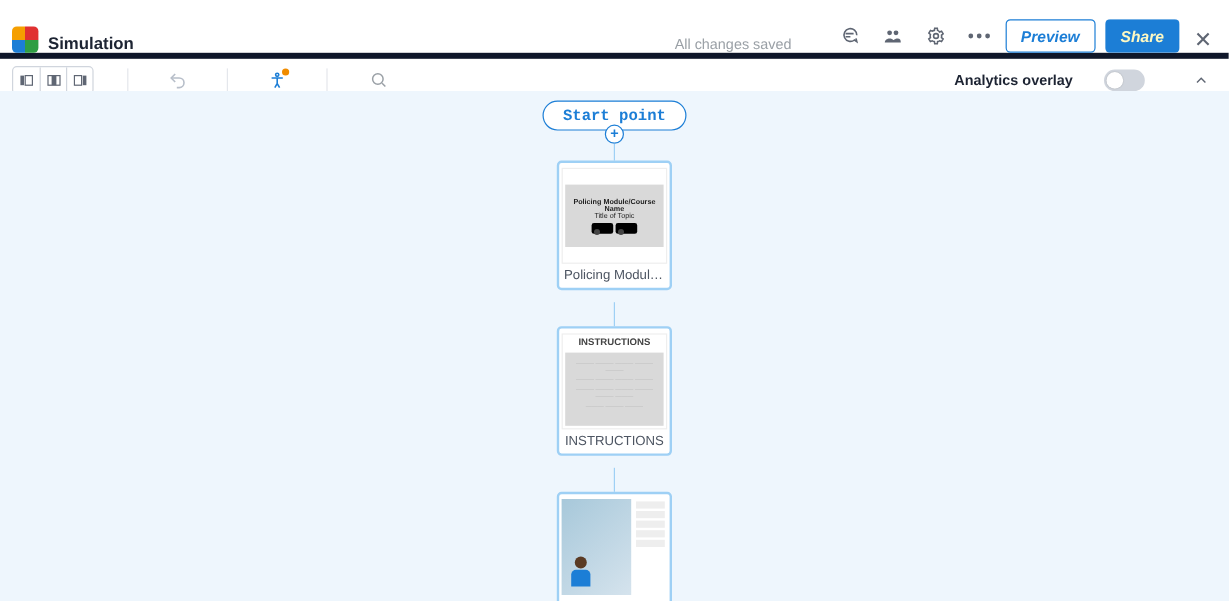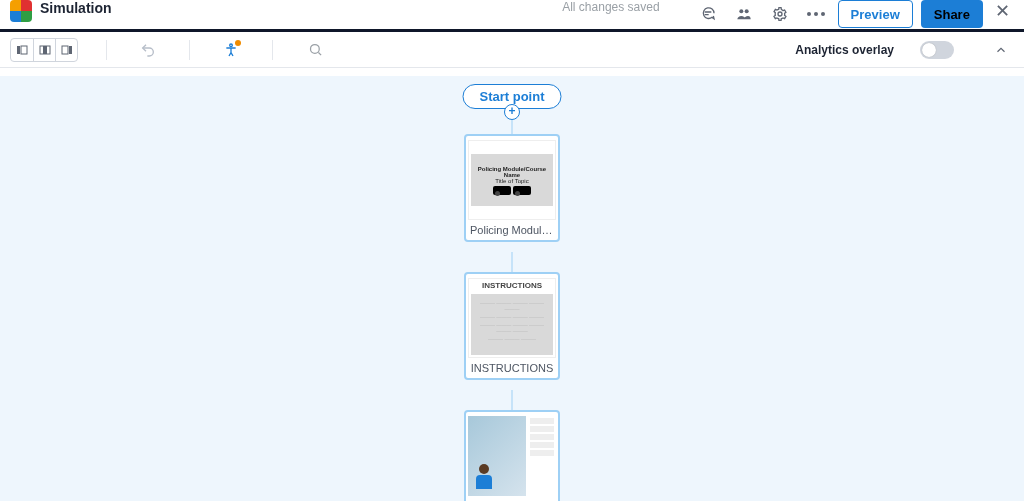--- a/index.html
+++ b/index.html
@@ -9,24 +9,24 @@
     color: #333;
     background: #fff;
     width: 1024px;
     height: 501px;
     overflow: hidden;
     position: relative;
   }
 
   
   .header {
-    height: 32px;
-    border-bottom: 3px solid #0f172a;
+    height: 49px;
+    border-bottom: 5px solid #0f172a;
     display: flex;
-    align-items: flex-start;
+    align-items: flex-end;
     padding: 0 10px 0 10px;
     gap: 8px;
   }
   .app-logo {
     width: 22px; height: 22px;
     background: conic-gradient(#e03131 0 25%, #2f9e44 0 50%, #1c7ed6 0 75%, #f59f00 0 100%);
     border-radius: 4px;
   }
   .doc-title {
     font-weight: 600;
@@ -53,29 +53,30 @@
   .btn {
     height: 28px;
     padding: 0 12px;
     border-radius: 4px;
     font-size: 13px;
     font-weight: 600;
     display: inline-flex;
     align-items: center;
     cursor: pointer;
     border: 1px solid transparent;
+    font-style: italic;
   }
   .btn.outline {
     border-color: #1c7ed6;
     color: #1c7ed6;
     background: #fff;
   }
   .btn.primary {
     background: #1c7ed6;
-    color: #000000;
+    color: #fef9c3;
   }
   .close-x {
     font-size: 18px;
     color: #5f6673;
     padding: 0 4px;
     cursor: pointer;
   }
 
   
   .toolbar {
@@ -139,21 +140,21 @@
     background:#eef6fd;
     overflow:auto;
   }
   .canvas-inner{
     position:relative;width:100%;min-height:640px;
   }
 
   .start-pill{
     position:absolute;top:8px;left:50%;transform:translateX(-50%);
     border:1.5px solid #1c7ed6;color:#1c7ed6;background:#fff;
-    border-radius:16px;padding:4px 16px;font-size:13px;font-weight:600;
+    border-radius:16px;padding:4px 16px;font-size:13px;font-weight:600;font-family:Liberation Mono, monospace;
   }
   .add-bubble{
     position:absolute;top:28px;left:50%;transform:translateX(-50%);
     width:16px;height:16px;border-radius:50%;border:1.5px solid #1c7ed6;background:#fff;
     color:#1c7ed6;font-size:12px;line-height:13px;text-align:center;font-weight:700;
   }
 
   .node-card{
     position:absolute;left:50%;transform:translateX(-50%);
     width:96px;

